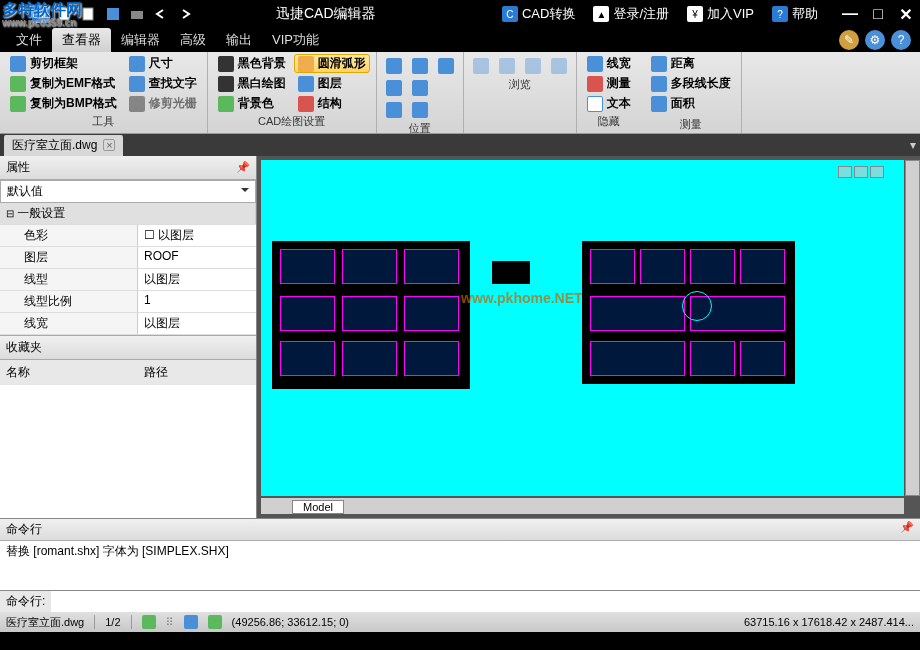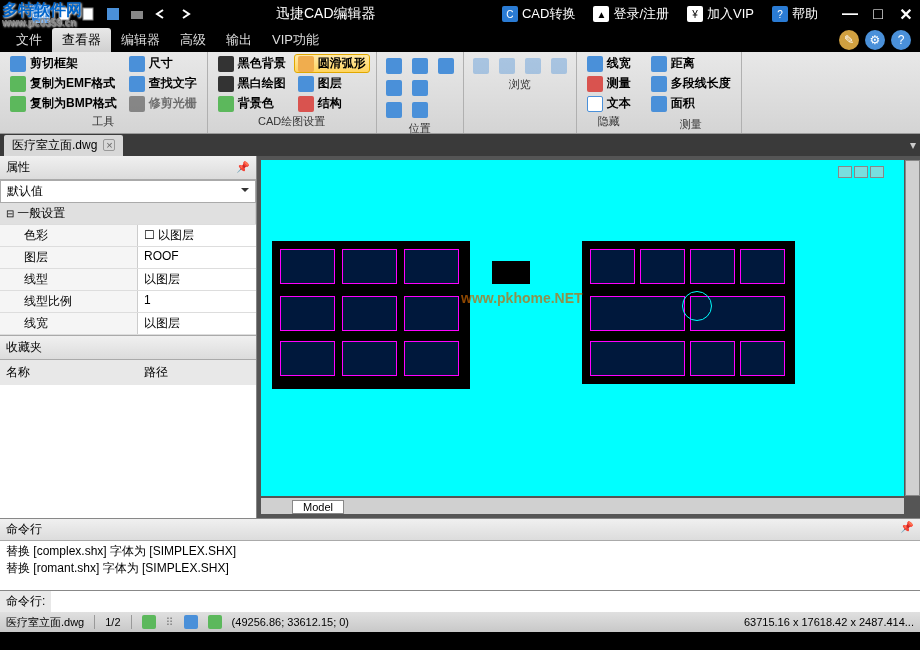--- a/index.html
+++ b/index.html
@@ -420,21 +420,20 @@
     <div class="scrollbar-h"></div>
   </div>
 </div>
 
 <div class="cmd-panel">
   <div class="cmd-header">
     <span>命令行</span>
     <span class="pin">📌</span>
   </div>
   <div class="cmd-lines">
-    <div>替换 [complex.shx] 字体为 [SIMPLEX.SHX]</div>
     <div>替换 [romant.shx] 字体为 [SIMPLEX.SHX]</div>
   </div>
 </div>
 <div class="cmd-input-row">
   <div class="cmd-label">命令行:</div>
   <input class="cmd-input" type="text" style="">
 </div>
 
 <div class="statusbar">
   <span>医疗室立面.dwg</span>

